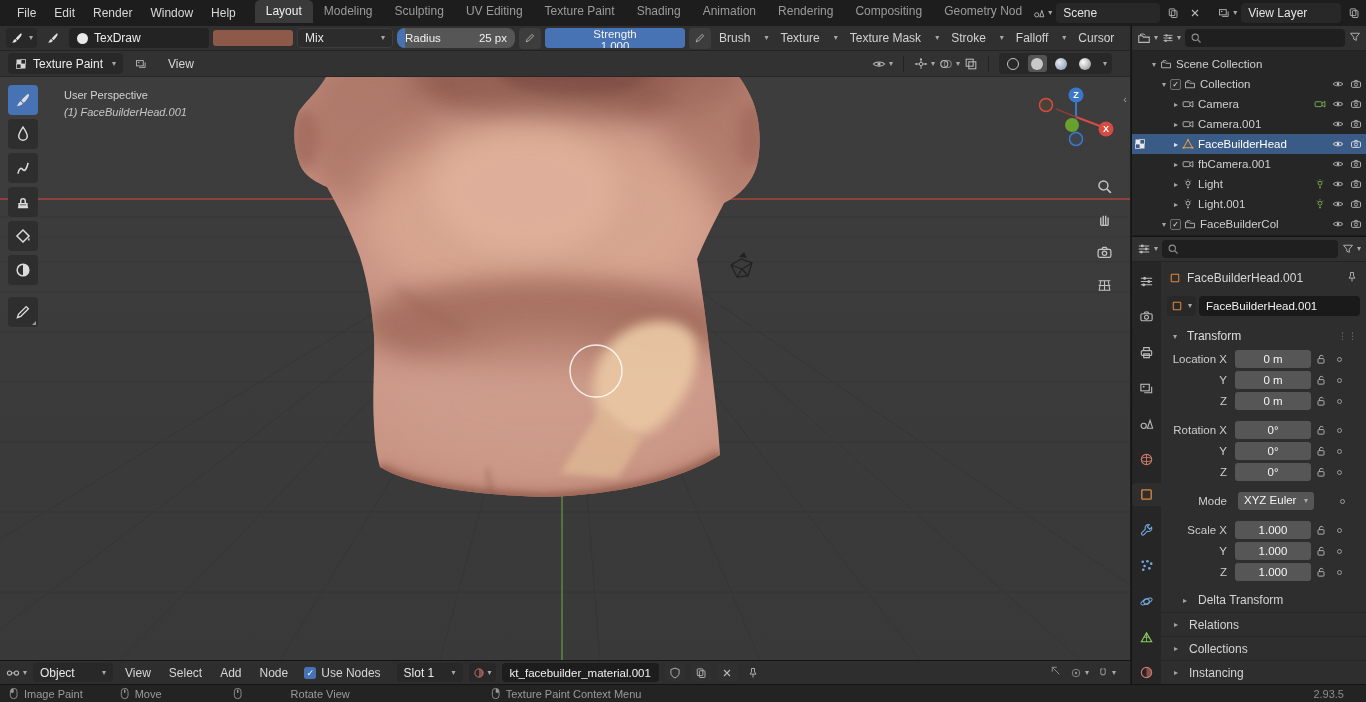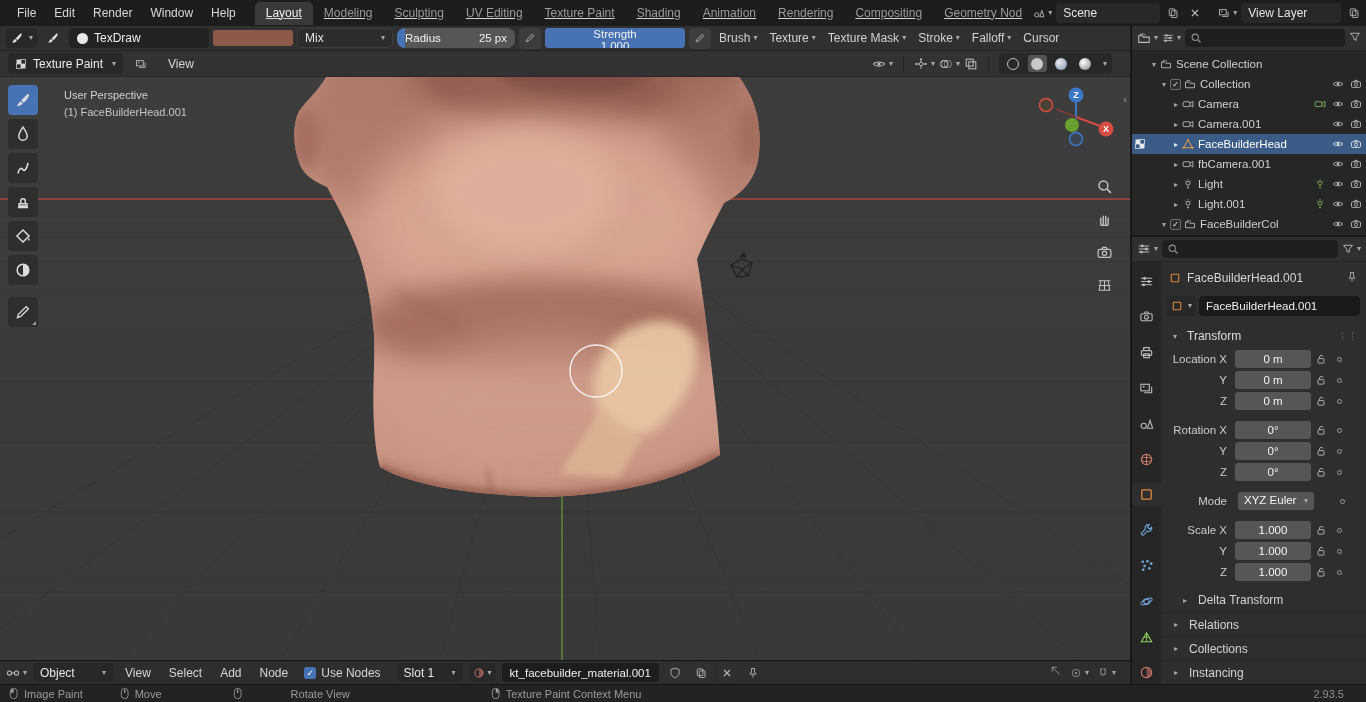--- a/index.html
+++ b/index.html
@@ -11,21 +11,21 @@
   .ic  { width:16px; height:16px; flex:none; color:#b9b9b9; }
   .ic12{ width:12px; height:12px; flex:none; color:#b9b9b9; }
   .ic14{ width:14px; height:14px; flex:none; color:#b9b9b9; }
   .dd  { font-size:8px; color:#a8a8a8; margin-left:3px; line-height:1; }
   .sep { width:1px; height:16px; background:#242424; margin:0 6px; }
 
   
   #topbar { left:0; top:0; width:1366px; height:26px; display:flex; align-items:center;
             background:#1d1d1d; padding:0 8px; }
   .menu-item { padding:0 9px; color:#d8d8d8; line-height:26px; }
-  #tabs { display:flex; margin-left:10px; height:26px; align-items:center;text-decoration:underline; }
+  #tabs { display:flex; margin-left:10px; height:26px; align-items:flex-start; }
   .tab { padding:4px 11px 5px; color:#9b9b9b; border-radius:5px 5px 0 0; white-space:nowrap; }
   .tab.active { background:#3a3a3a; color:#efefef; }
   .tb-field { background:#282828; border-radius:4px; height:20px; display:flex; align-items:center;
               padding:0 7px; color:#e3e3e3; gap:5px; }
   .tb-btn { width:18px; height:18px; display:flex; align-items:center; justify-content:center; }
 
   
   #toolsettings { left:0; top:26px; width:1130px; height:25px; background:#303030;
                   display:flex; align-items:center; gap:4px; padding:0 6px; overflow:hidden;
                   border-bottom:1px solid #232323; }
@@ -34,21 +34,21 @@
   .ts-field { background:#232323; border-radius:4px; height:20px; display:flex; align-items:center;
               gap:6px; padding:0 8px; color:#ececec; }
   .swatch { width:80px; height:16px; border-radius:3px; }
   .dropdown { background:#2c2c2c; border:1px solid #3d3d3d; border-radius:4px; height:20px;
               display:flex; align-items:center; justify-content:space-between; padding:0 7px; color:#e6e6e6; }
   .slider { position:relative; height:20px; background:#565656; border-radius:4px; overflow:hidden;
             display:flex; align-items:center; justify-content:space-between; padding:0 8px;
             font-size:11.5px; color:#f2f2f2; }
   .slider .fill { position:absolute; left:0; top:0; bottom:0; background:#4772b3; }
   .slider span { position:relative; z-index:1; }
-  .popover { display:flex; align-items:center; color:#d2d2d2; padding:0 4px; white-space:nowrap; }
+  .popover { display:flex; align-items:center; color:#d2d2d2; padding:0 4px; white-space:nowrap;gap:11px; }
 
   
   #vp-header { left:0; top:51px; width:1130px; height:26px; background:#323232;
                display:flex; align-items:center; padding:0 8px; gap:6px;
                border-bottom:1px solid #272727; }
   .mode-dd { background:#282828; border-radius:4px; height:21px; display:flex; align-items:center;
              gap:6px; padding:0 7px; color:#ececec; }
   .hdr-iconbtn { width:24px; height:21px; display:flex; align-items:center; justify-content:center;
                  border-radius:4px; }
   #vp-hdr-right { margin-left:auto; display:flex; align-items:center; gap:4px; padding-right:10px; }
@@ -616,21 +616,21 @@
         <path d="M731 188 L742 192 L752 186 M742 192 L748 199 M742 192 L737 200"></path>
         <path d="M739 180 L744 175 L747 181 Z" fill="#202020" stroke="none"></path>
       </g>
 
       <circle cx="596" cy="294" r="26" fill="none" stroke="#ffffff" stroke-width="1.4" opacity="0.85"></circle>
     </svg>
 
     
     <div id="vp-text" class="abs">
       <div>User Perspective</div>
-      <div style="color:#c6c6c6;">(1) FaceBuilderHead.001</div>
+      <div style="color:#c6c6c6;font-style:italic;">(1) FaceBuilderHead.001</div>
     </div>
 
     
     <div id="toolbar" class="abs">
       <span class="tool-btn active">
           <svg class="ic">
             <use href="#s-brush"></use>
           </svg>
         </span>
       <span class="tool-btn">

